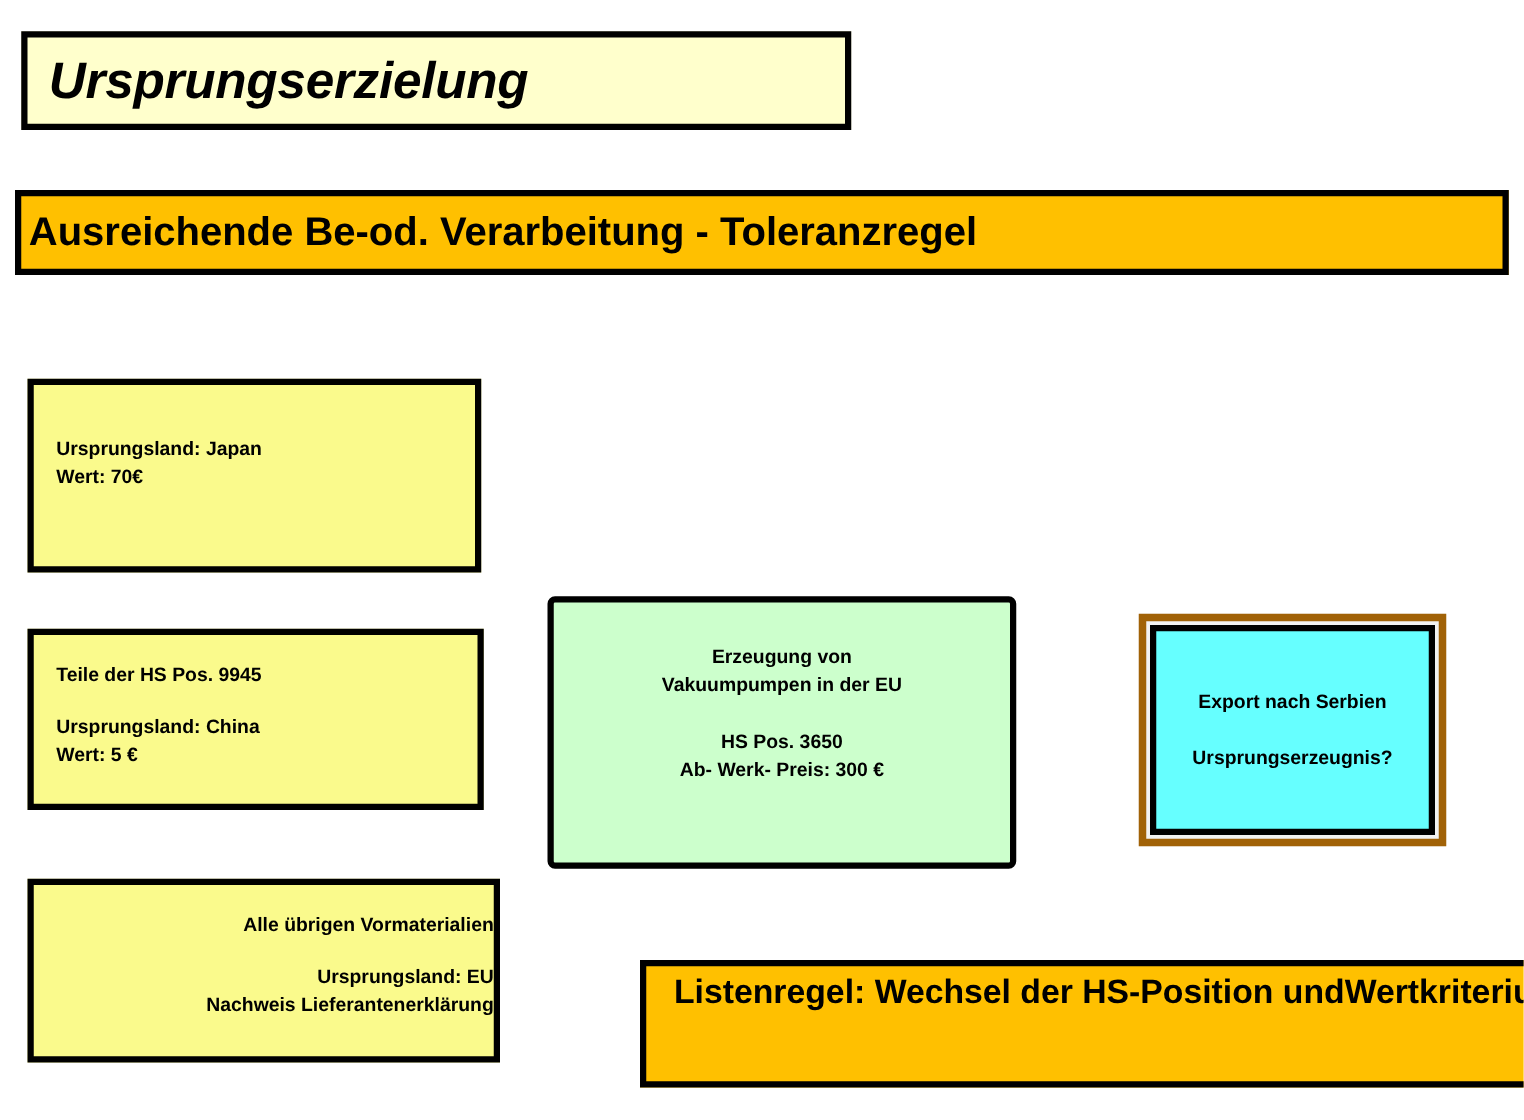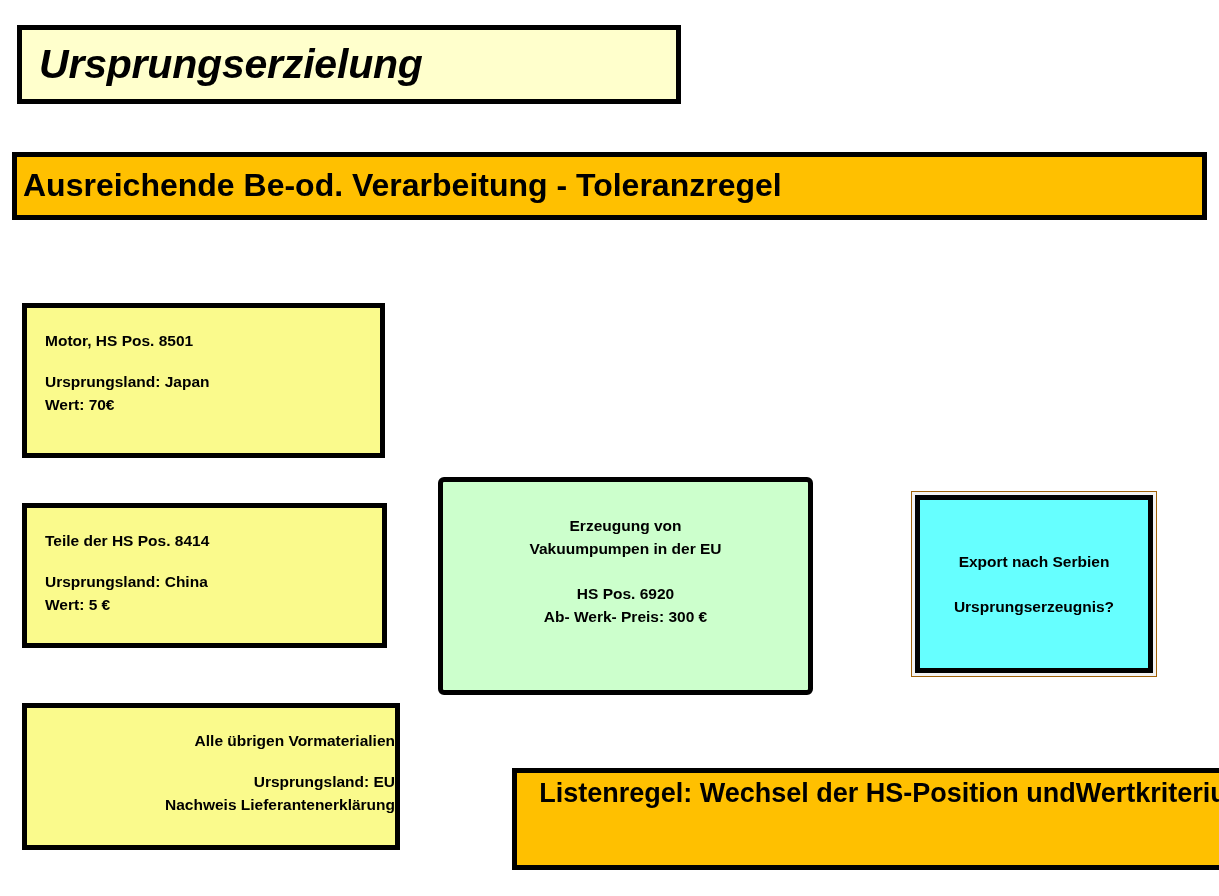--- a/index.html
+++ b/index.html
@@ -115,21 +115,21 @@
   }
 
   
   .export-outer {
     position: absolute;
     left: 911px;
     top: 491px;
     width: 246px;
     height: 186px;
     background: #f2f2f2;
-    border: 1px solid #a16207;
+    border: 6px solid #a16207;
     box-sizing: border-box;
     padding: 3px;
   }
   .export-inner {
     width: 100%;
     height: 100%;
     background: #66ffff;
     border: 5px solid #000000;
     box-sizing: border-box;
     display: flex;
@@ -177,45 +177,44 @@
 
   <div class="title-banner">
     <div class="txt">Ursprungserzielung</div>
   </div>
 
   <div class="subtitle-banner">
     <div class="txt">Ausreichende Be-od. Verarbeitung - Toleranzregel</div>
   </div>
 
   <div class="mat-box" id="box-motor">
-    <div class="line">Motor, HS Pos. 8501</div>
     <div class="gap"></div>
     <div class="line">Ursprungsland: Japan</div>
     <div class="line">Wert: 70€</div>
   </div>
 
   <div class="mat-box" id="box-teile">
-    <div class="line">Teile der HS Pos. 8414</div>
+    <div class="line">Teile der HS Pos. 9945</div>
     <div class="gap"></div>
     <div class="line">Ursprungsland: China</div>
     <div class="line">Wert: 5 €</div>
   </div>
 
   <div class="mat-box" id="box-uebrige">
     <div class="line">Alle übrigen Vormaterialien</div>
     <div class="gap"></div>
     <div class="line">Ursprungsland: EU</div>
     <div class="line">Nachweis Lieferantenerklärung</div>
   </div>
 
   <div class="prod-box">
     <div class="line">Erzeugung von</div>
     <div class="line">Vakuumpumpen in der EU</div>
     <div class="gap"></div>
-    <div class="line">HS Pos. 6920</div>
+    <div class="line">HS Pos. 3650</div>
     <div class="line">Ab- Werk- Preis: 300 €</div>
   </div>
 
   <div class="export-outer">
     <div class="export-inner">
       <div class="line">Export nach Serbien</div>
       <div class="gap"></div>
       <div class="line">Ursprungserzeugnis?</div>
     </div>
   </div>

